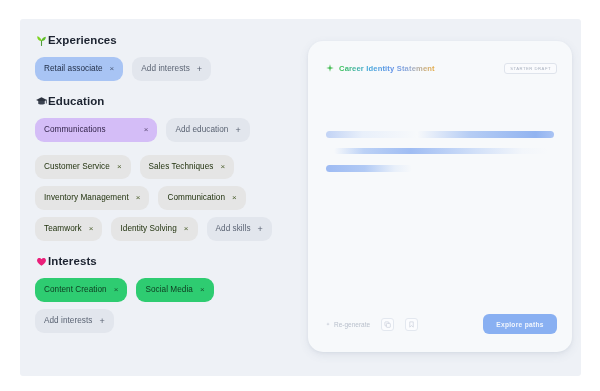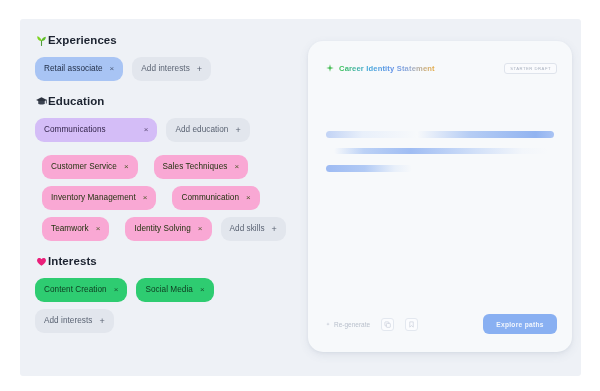--- a/index.html
+++ b/index.html
@@ -90,21 +90,21 @@
     line-height: 1;
     transform: translateY(-.3px);
   }
 
   .tag.blue   { background: #a8c4f4; color: #23304a; }
   .tag.blue .x { color: #3b4a66; }
 
   .tag.purple { background: #d4bdf7; color: #33244a; gap: 38px; }
   .tag.purple .x { color: #4a3a63; }
 
-  .tag.lime   { background: #f9a8d4; color: #22330f; margin-left: 7px; }
+  .tag.lime   { background: #e5e5e5; color: #22330f; }
   .tag.lime .x { color: #33480f; }
 
   .tag.green  { background: #2ecc71; color: #0f3a20; text-align: center; }
   .tag.green .x { color: #12insert; }
   .tag.green .x { color: #123f24; }
 
   .tag.add {
     background: #e2e6ed;
     color: #5a6373;
   }

